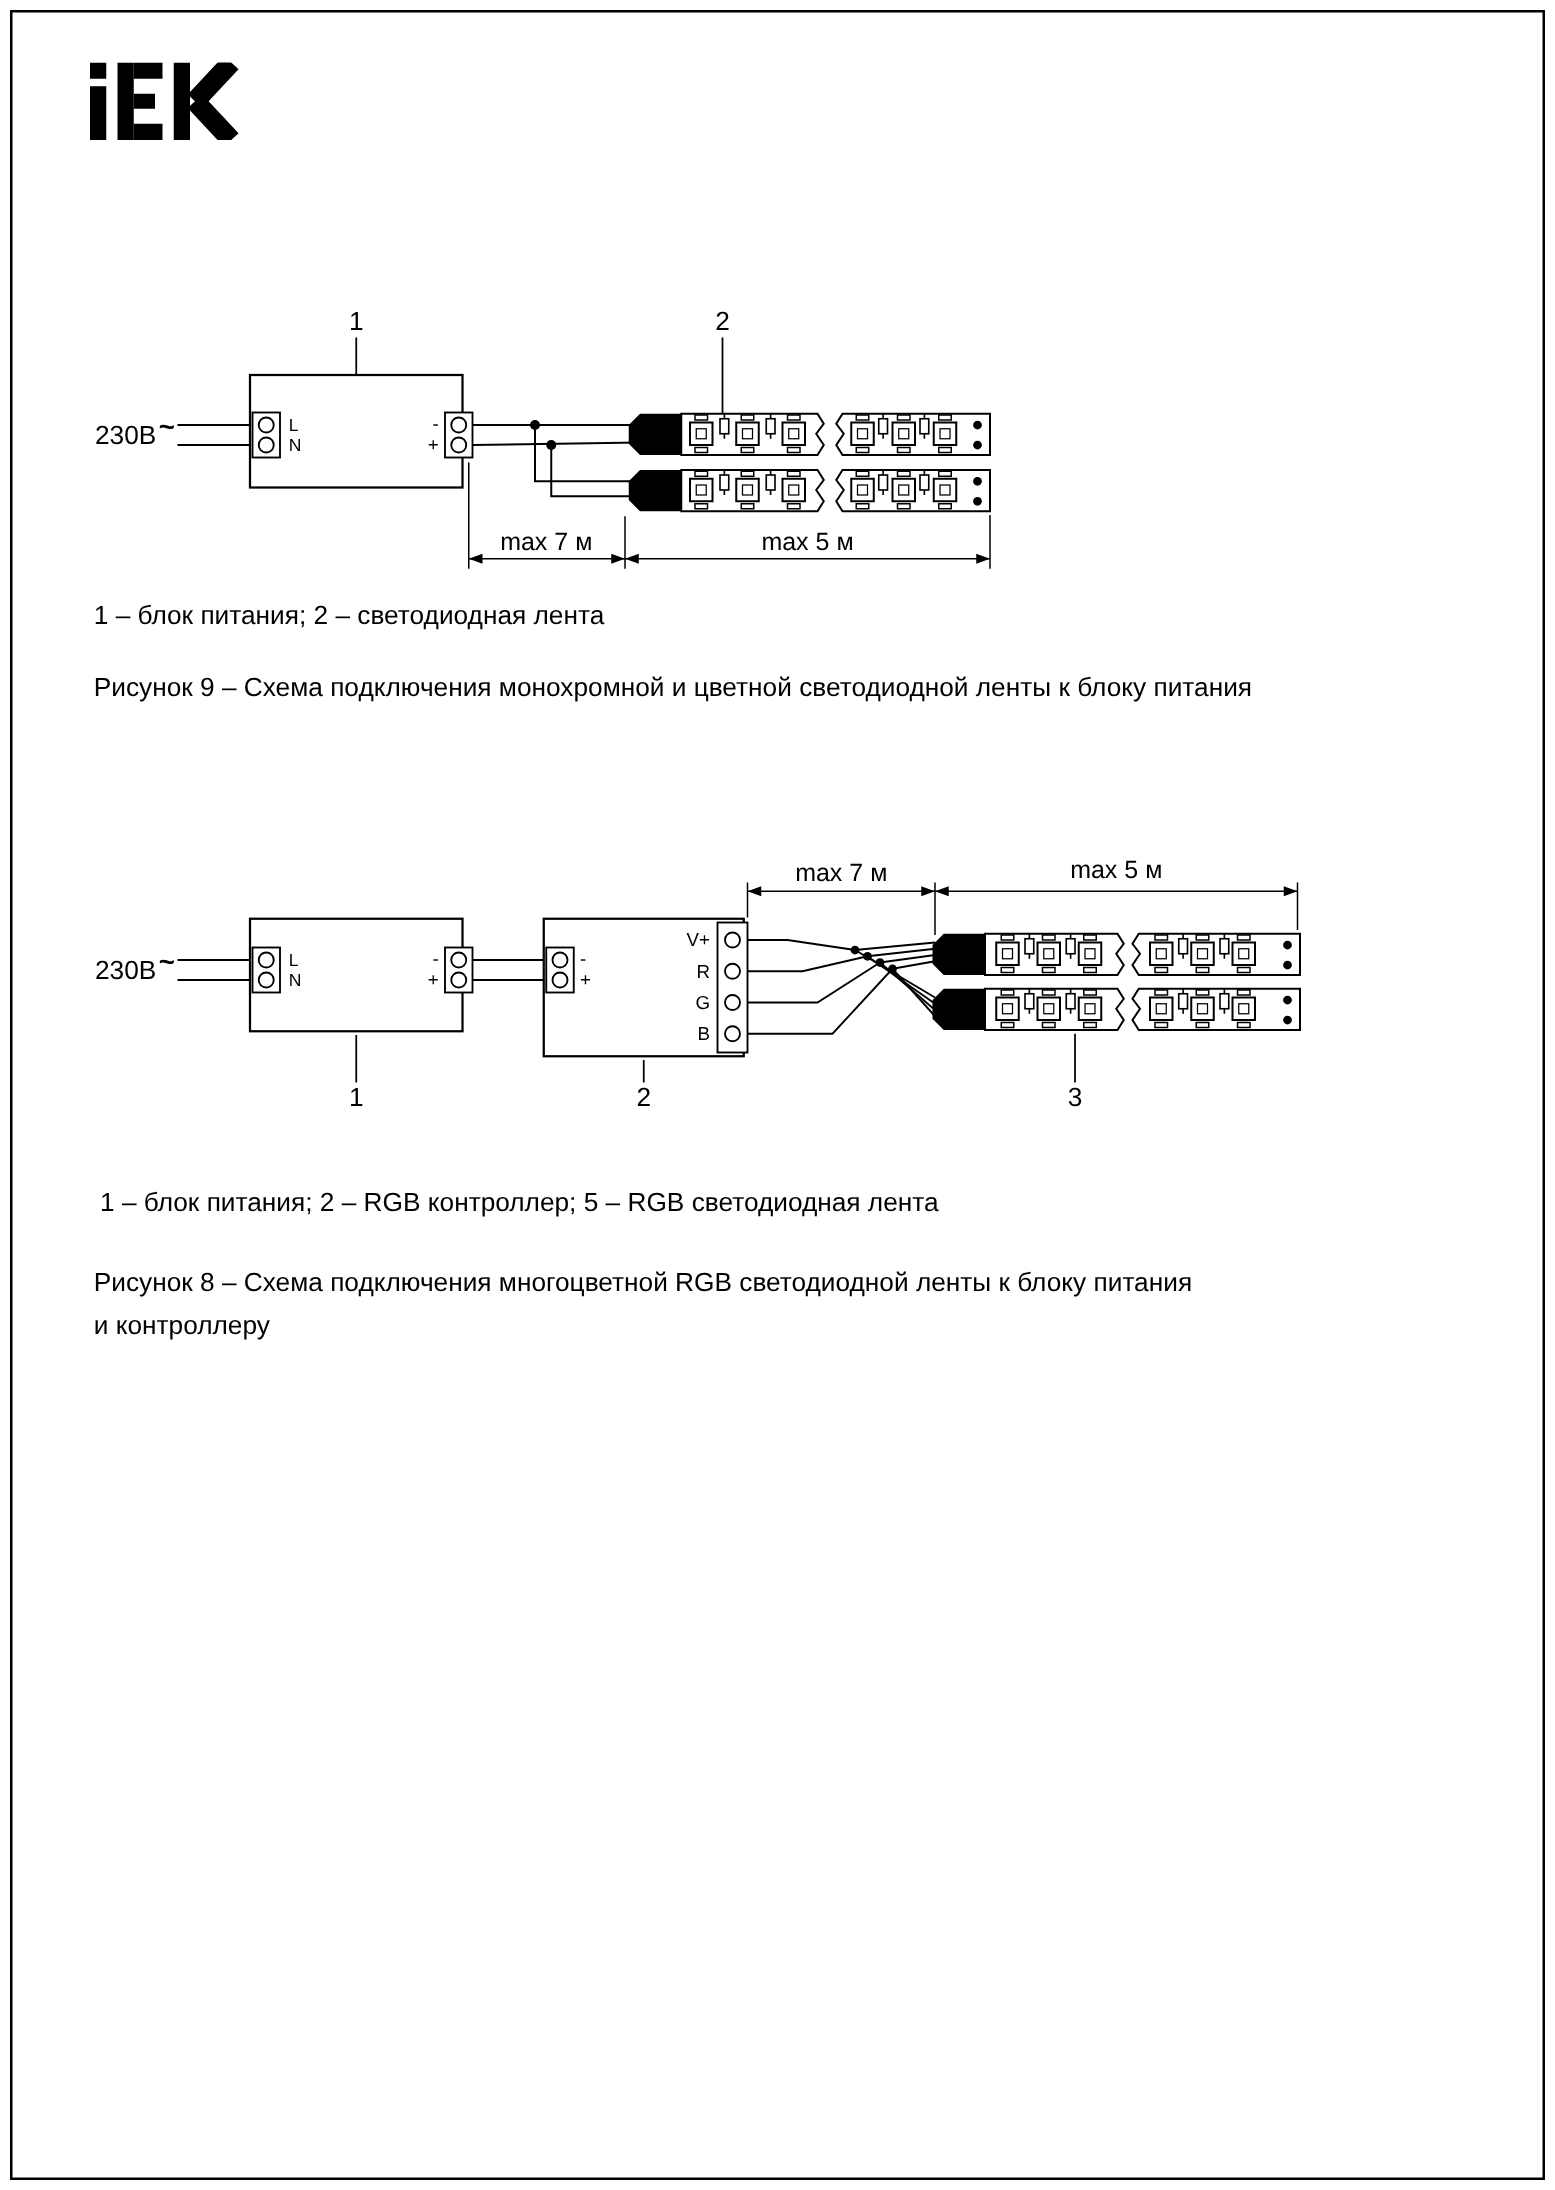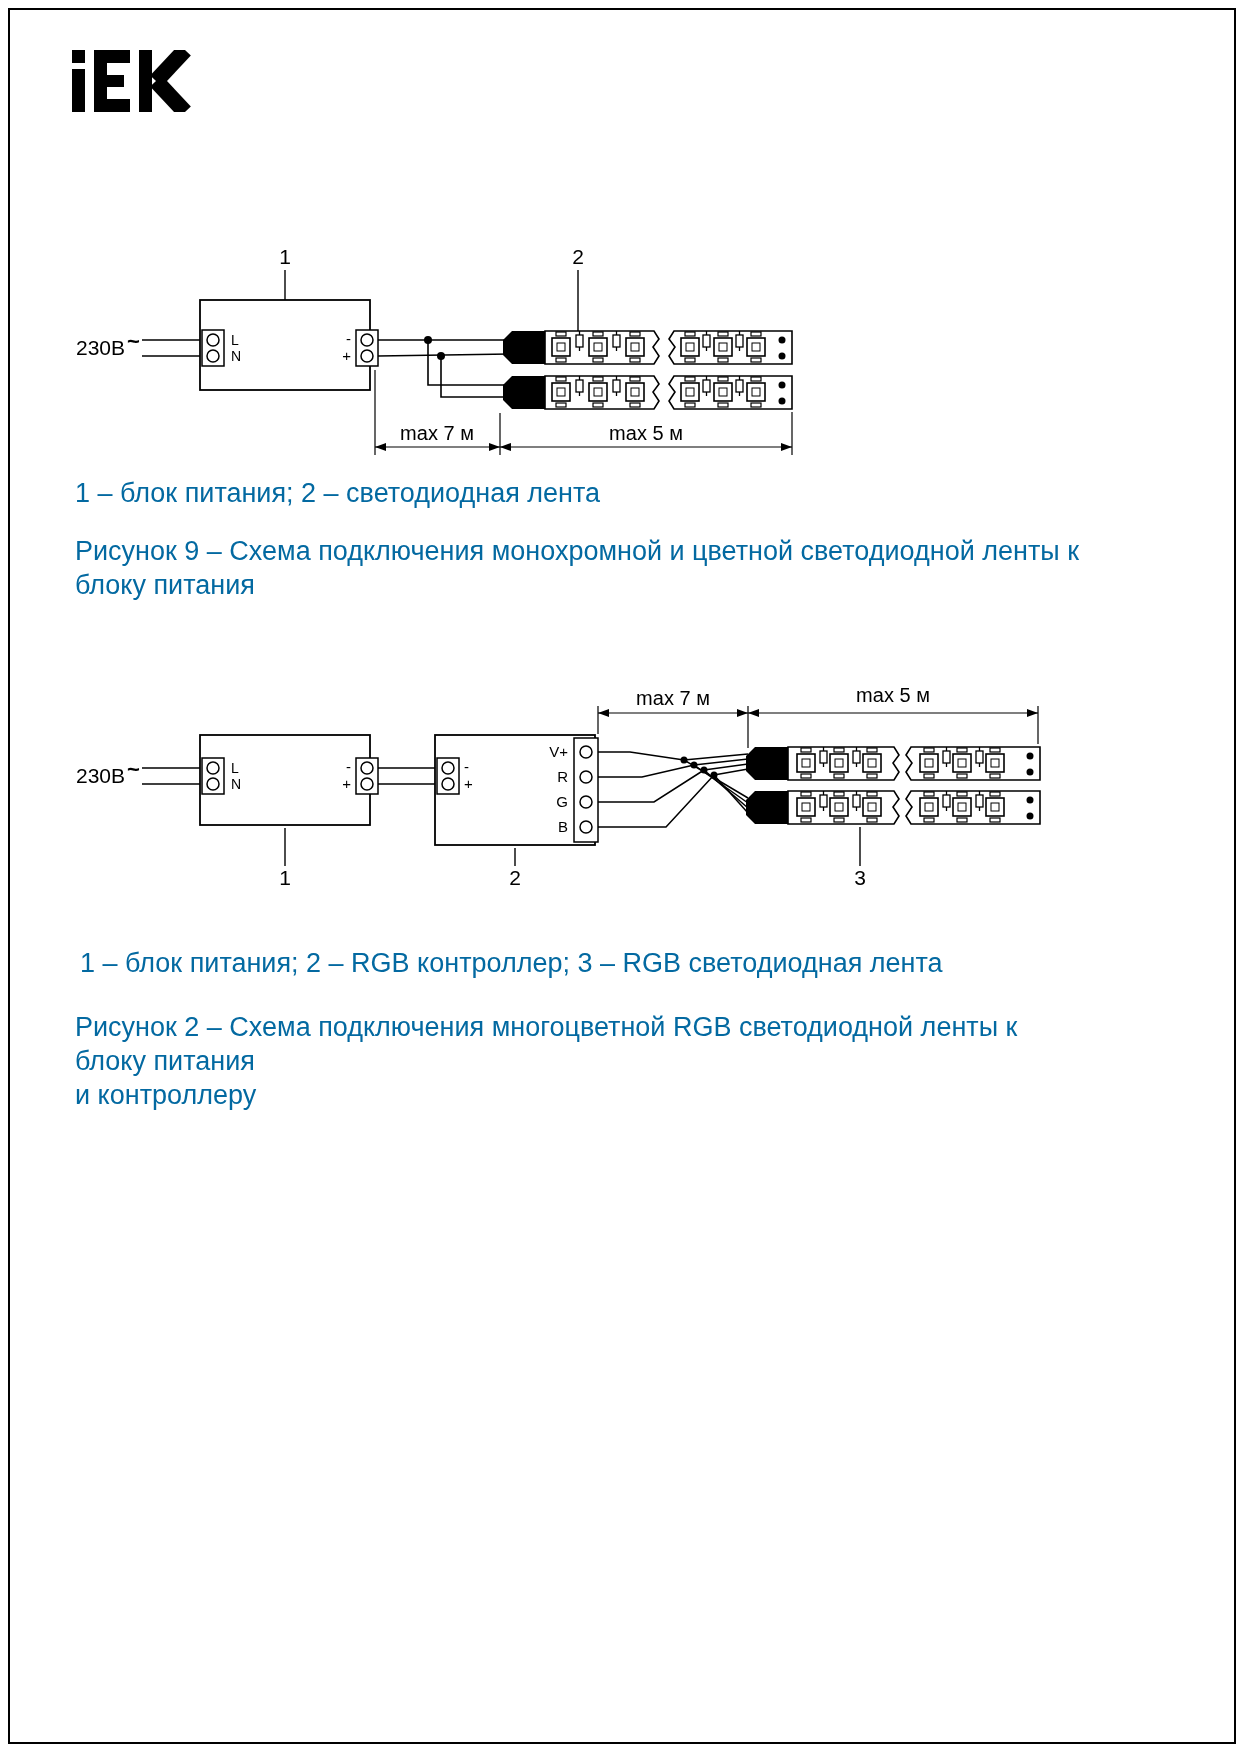--- a/index.html
+++ b/index.html
@@ -15,23 +15,23 @@
   .page-frame {
     position: absolute; inset: 8px;
     border: 2px solid #000;
     pointer-events: none;
   }
   .logo { position: absolute; left: 72px; top: 50px; }
   .sr-only { position: absolute; width: 1px; height: 1px; overflow: hidden; clip: rect(0 0 0 0); white-space: nowrap; }
   .diagram { position: absolute; left: 0; }
   .caption-text {
     position: absolute;
-    font-size: 27px;
+    font-size: 21px;
     line-height: 34px;
-    color: #0369a1;
+    color: #000000;
     white-space: pre-line;
   }
   svg text { font-family: "Liberation Sans", sans-serif; fill: #000; }
   .t-label { font-size: 21px; }
   .t-dim   { font-size: 20px; }
   .t-volt  { font-size: 21px; }
   .t-ac    { font-size: 22px; font-weight: bold; }
   .t-term  { font-size: 14px; }
   .t-sign  { font-size: 15px; }
 </style>
@@ -249,16 +249,16 @@
     <use href="#f2strip" y="44"></use>
 
     <line x1="285" y1="150" x2="285" y2="188" stroke="#000" stroke-width="1.4"></line>
     <text class="t-label" x="285" y="207" text-anchor="middle">1</text>
     <line x1="515" y1="170" x2="515" y2="188" stroke="#000" stroke-width="1.4"></line>
     <text class="t-label" x="515" y="207" text-anchor="middle">2</text>
     <line x1="860" y1="149" x2="860" y2="188" stroke="#000" stroke-width="1.4"></line>
     <text class="t-label" x="860" y="207" text-anchor="middle">3</text>
   </svg>
 
-  <div class="caption-text" style="top:946px; left:80px; width:1060px">1 – блок питания; 2 – RGB контроллер; 3 – RGB светодиодная лента</div>
-  <div class="caption-text" style="top:1010px; left:75px; width:980px">Рисунок 2 – Схема подключения многоцветной RGB светодиодной ленты к блоку питания
+  <div class="caption-text" style="top:946px; left:80px; width:1060px">1 – блок питания; 2 – RGB контроллер; 5 – RGB светодиодная лента</div>
+  <div class="caption-text" style="top:1010px; left:75px; width:980px">Рисунок 8 – Схема подключения многоцветной RGB светодиодной ленты к блоку питания
 и контроллеру</div>
 </div>
 
 </body></html>

